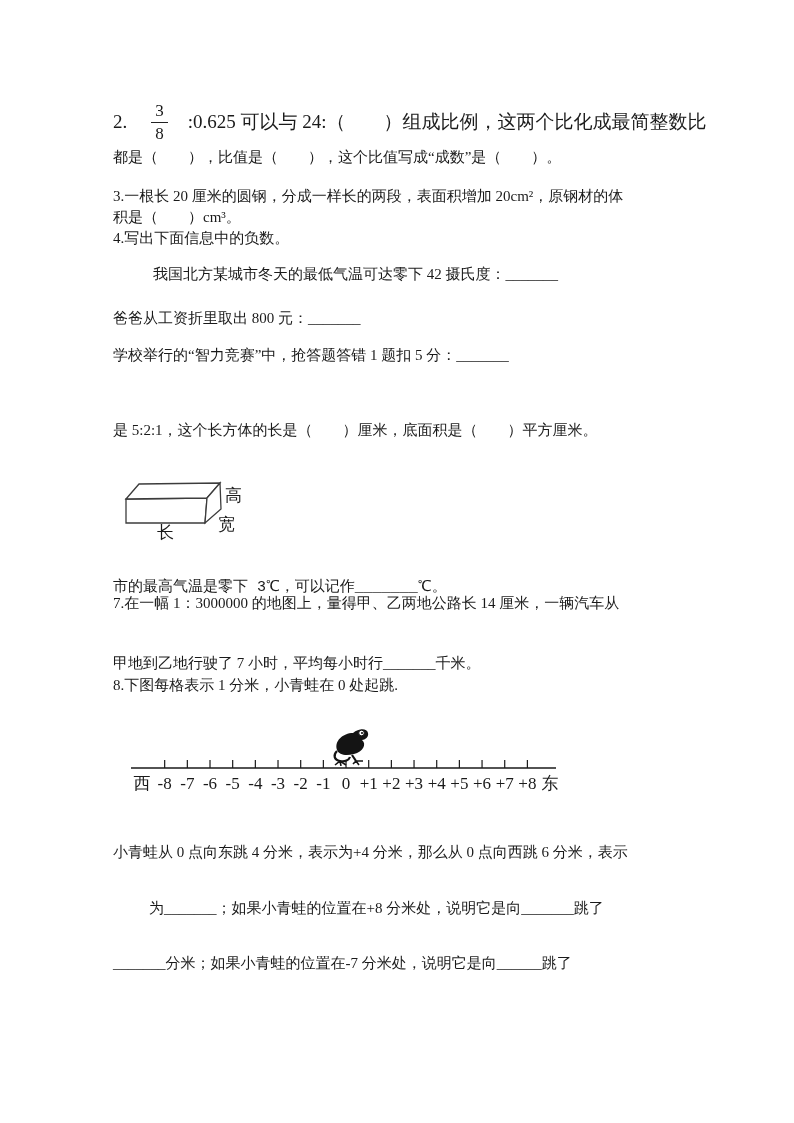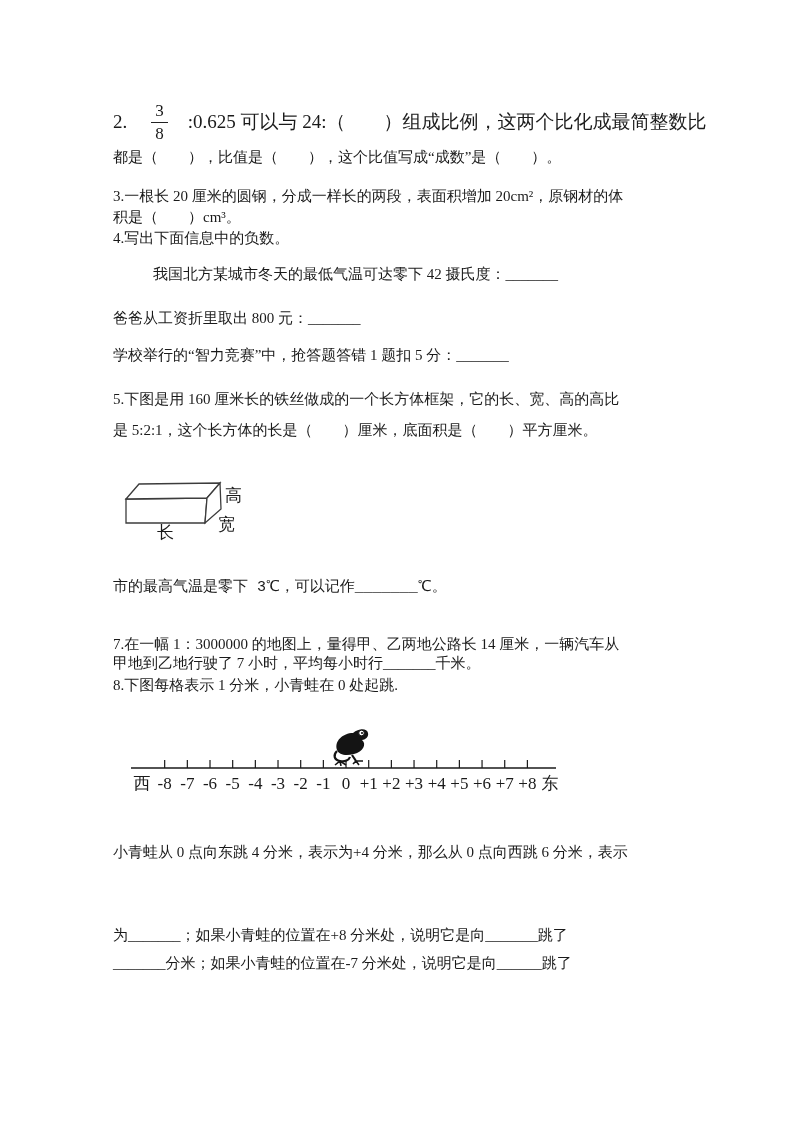--- a/index.html
+++ b/index.html
@@ -75,35 +75,34 @@
   <div class="line" style="top:146px;">都是（        ），比值是（        ），这个比值写成“成数”是（        ）。</div>
 
   <div class="line" style="top:185px;">3.一根长 20 厘米的圆钢，分成一样长的两段，表面积增加 20cm²，原钢材的体</div>
   <div class="line" style="top:206px;">积是（        ）cm³。</div>
 
   <div class="line" style="top:227px;">4.写出下面信息中的负数。</div>
   <div class="line" style="top:263px;margin-left:40px;">我国北方某城市冬天的最低气温可达零下 42 摄氏度：_______</div>
   <div class="line" style="top:307px;">爸爸从工资折里取出 800 元：_______</div>
   <div class="line" style="top:344px;">学校举行的“智力竞赛”中，抢答题答错 1 题扣 5 分：_______</div>
 
-  <div class="line" style="top:388px;">5.下图是用 160 厘米长的铁丝做成的一个长方体框架，它的长、宽、高的高比</div>
   <div class="line" style="top:419px;">是 5:2:1，这个长方体的长是（        ）厘米，底面积是（        ）平方厘米。</div>
 
   <svg style="position:absolute; left:120px; top:477px;" width="110" height="60" viewBox="0 0 110 60" fill="none">
     <polygon points="6,22 87,21 85,46 6,46" fill="#ffffff" stroke="#3c3c3c" stroke-width="1.3"></polygon>
     <polygon points="6,22 19,7 100,6 87,21" fill="#ffffff" stroke="#3c3c3c" stroke-width="1.3"></polygon>
     <polygon points="87,21 100,6 101,32 85,46" fill="#ffffff" stroke="#3c3c3c" stroke-width="1.3"></polygon>
   </svg>
   <span class="fig-label" style="left:225px; top:487px;">高</span>
   <span class="fig-label" style="left:218px; top:516px;">宽</span>
   <span class="fig-label" style="left:157px; top:524px;">长</span>
 
   <div class="line" style="top:576px;font-family:Liberation Mono, monospace;">市的最高气温是零下 3℃，可以记作_______℃。</div>
 
-  <div class="line" style="top:633px;text-align:center;">7.在一幅 1：3000000 的地图上，量得甲、乙两地公路长 14 厘米，一辆汽车从</div>
+  <div class="line" style="top:592px;text-align:center;">7.在一幅 1：3000000 的地图上，量得甲、乙两地公路长 14 厘米，一辆汽车从</div>
   <div class="line" style="top:632px;margin-top:20px;">甲地到乙地行驶了 7 小时，平均每小时行_______千米。</div>
 
   <div class="line" style="top:674px;">8.下图每格表示 1 分米，小青蛙在 0 处起跳.</div>
 
   <svg style="position:absolute; left:329px; top:724px;" width="46" height="42" viewBox="0 0 46 42">
     <path d="M8,26 C5,17 14,9 24,9 C30,4 38,4 39,9 C40,13 36,16 33,16 C38,20 34,28 25,30 C17,32 10,31 8,26 Z" fill="#141414"></path>
     <circle cx="32.5" cy="9" r="2.8" fill="#ffffff" stroke="#141414" stroke-width="1"></circle>
     <circle cx="33" cy="9" r="1.1" fill="#141414"></circle>
     <path d="M8,27 C4,31 5,36 11,37 C16,38 20,36 21,33" stroke="#141414" stroke-width="2.2" fill="none"></path>
     <path d="M11,37 L17,41 M11,37 L12,42 M11,37 L6,41" stroke="#141414" stroke-width="1.6" fill="none"></path>
@@ -145,16 +144,16 @@
       <line x1="362.05" y1="5" x2="362.05" y2="13" stroke="#1a1a1a" stroke-width="1.2"></line>
       <text x="362.05" y="34" text-anchor="middle" font-size="17">+6</text>
       <line x1="384.72" y1="5" x2="384.72" y2="13" stroke="#1a1a1a" stroke-width="1.2"></line>
       <text x="384.72" y="34" text-anchor="middle" font-size="17">+7</text>
       <line x1="407.39000000000004" y1="5" x2="407.39000000000004" y2="13" stroke="#1a1a1a" stroke-width="1.2"></line>
       <text x="407.39000000000004" y="34" text-anchor="middle" font-size="17">+8</text>
       <text x="430.06000000000006" y="34" text-anchor="middle" font-size="17">东</text>
     </svg>
 
   <div class="line" style="top:841px;">小青蛙从 0 点向东跳 4 分米，表示为+4 分米，那么从 0 点向西跳 6 分米，表示</div>
-  <div class="line" style="top:924px;">为_______；如果小青蛙的位置在+8 分米处，说明它是向_______跳了</div>
+  <div class="line" style="top:897px;margin-left:36px;">为_______；如果小青蛙的位置在+8 分米处，说明它是向_______跳了</div>
   <div class="line" style="top:952px;">_______分米；如果小青蛙的位置在-7 分米处，说明它是向______跳了</div>
 
 </div>
 
 </body></html>

